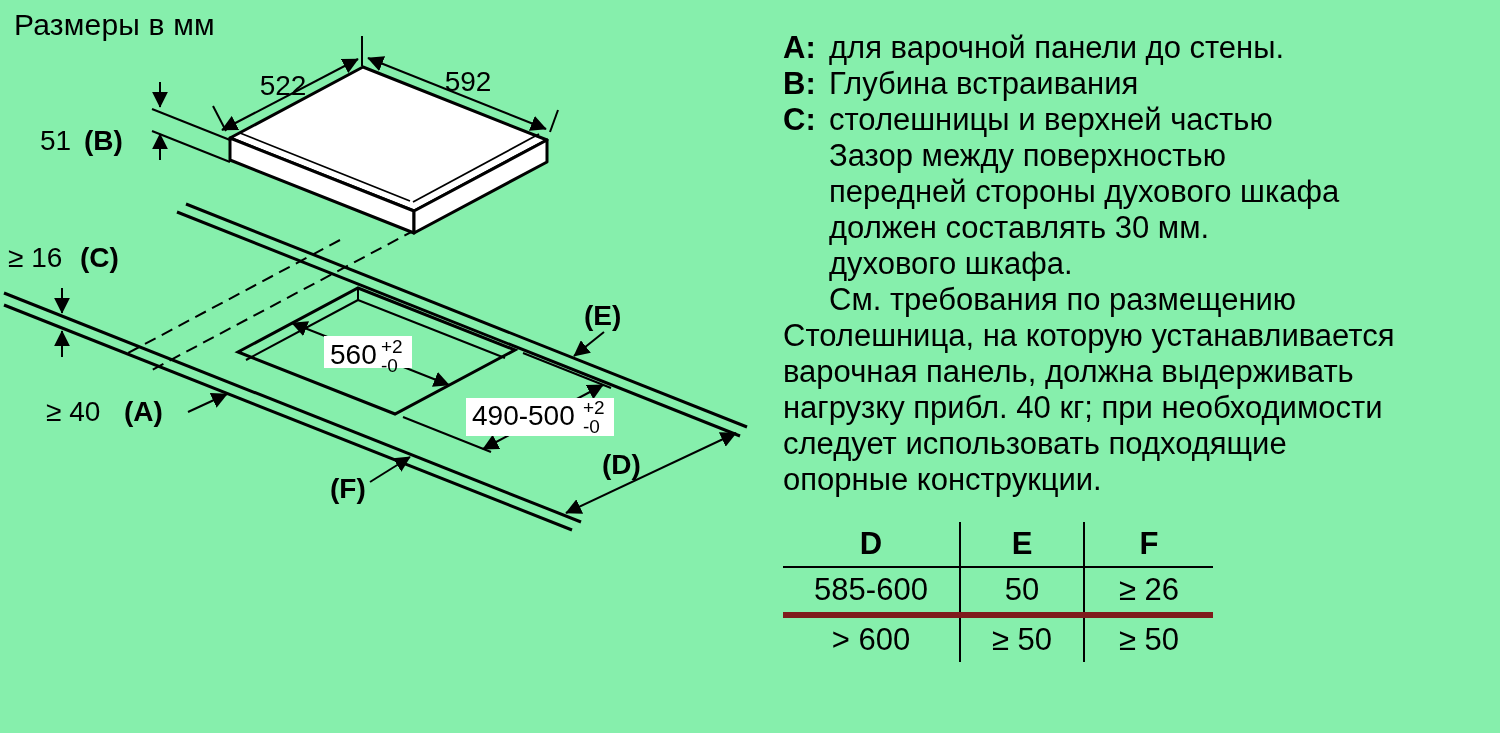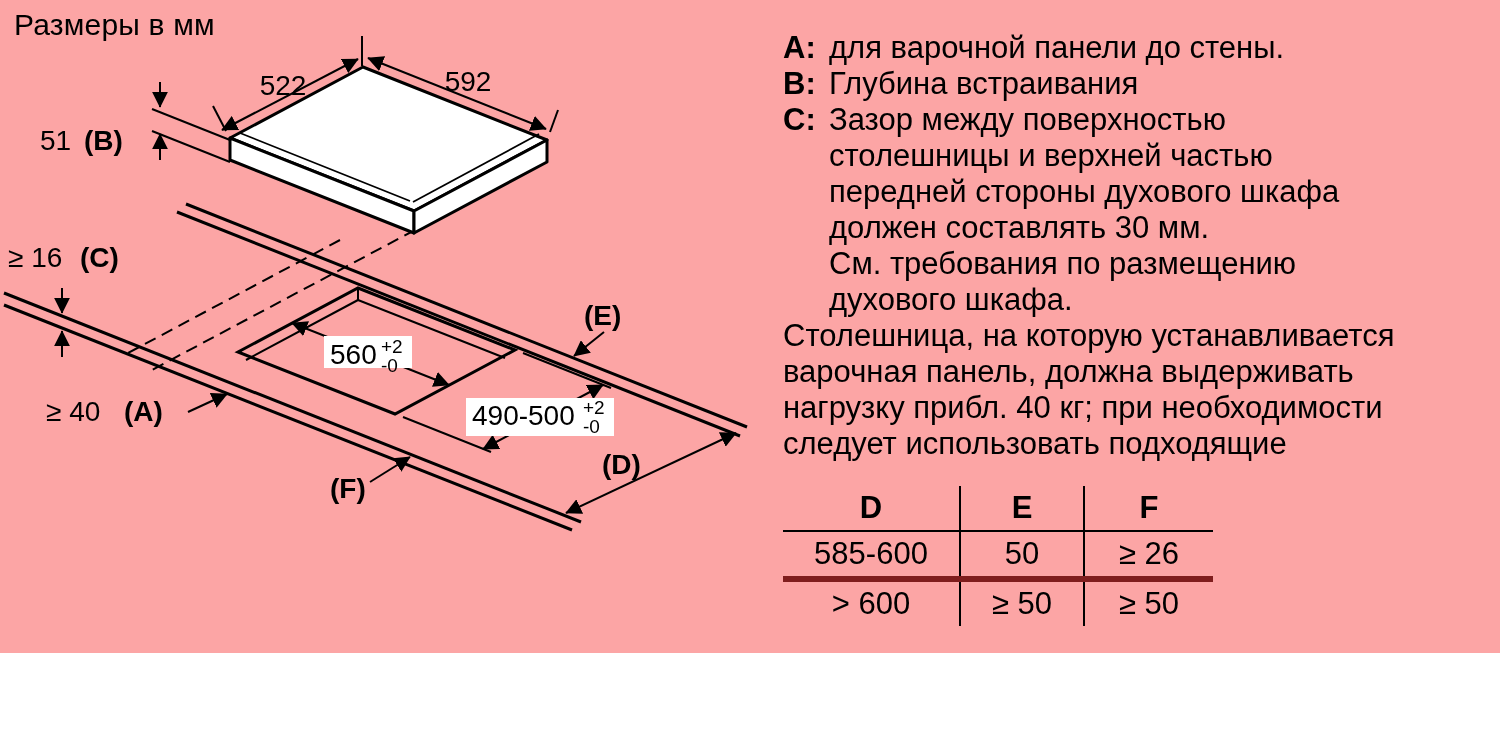--- a/index.html
+++ b/index.html
@@ -3,21 +3,21 @@
 <meta charset="utf-8">
 <style>
   html,body{
     margin:0; padding:0;
     width:1500px; height:733px;
     background:#ffffff;
     overflow:hidden;
     font-family:"Liberation Sans","DejaVu Sans",sans-serif;
     color:#000;
   }
-  .canvas{position:relative;width:1500px;height:653px;background:#fca5a5;}
+  .canvas{position:relative;width:1500px;height:733px;background:#86efac;}
   .title{
     position:absolute; left:14px; top:8px;
     font-size:30px; letter-spacing:0.2px;
   }
   .drawing{position:absolute; left:0; top:0; width:760px; height:733px;}
   svg text{font-family:"Liberation Sans","DejaVu Sans",sans-serif; fill:#000;}
   .dim{font-size:28px;}
   .tol{font-size:19px;}
   .key{font-size:28px; font-weight:700;}
   .info{
@@ -157,35 +157,36 @@
       </div>
       <div class="legend-item">
         <div class="lkey">B:</div>
         <div class="ltext">
           <div>Глубина встраивания</div>
         </div>
       </div>
       <div class="legend-item">
         <div class="lkey">C:</div>
         <div class="ltext">
+          <div>столешницы и верхней частью</div>
           <div>Зазор между поверхностью</div>
-          <div>столешницы и верхней частью</div>
           <div>передней стороны духового шкафа</div>
           <div>должен составлять 30 мм.</div>
+          <div>духового шкафа.</div>
           <div>См. требования по размещению</div>
-          <div>духового шкафа.</div>
         </div>
       </div>
     </div>
 
     <div class="note">
       <div>Столешница, на которую устанавливается</div>
       <div>варочная панель, должна выдерживать</div>
       <div>нагрузку прибл. 40 кг; при необходимости</div>
       <div>следует использовать подходящие</div>
+      <div>опорные конструкции.</div>
     </div>
 
     <table class="itable">
       <thead>
         <tr>
           <th>D</th>
           <th>E</th>
           <th>F</th>
         </tr>
       </thead>

